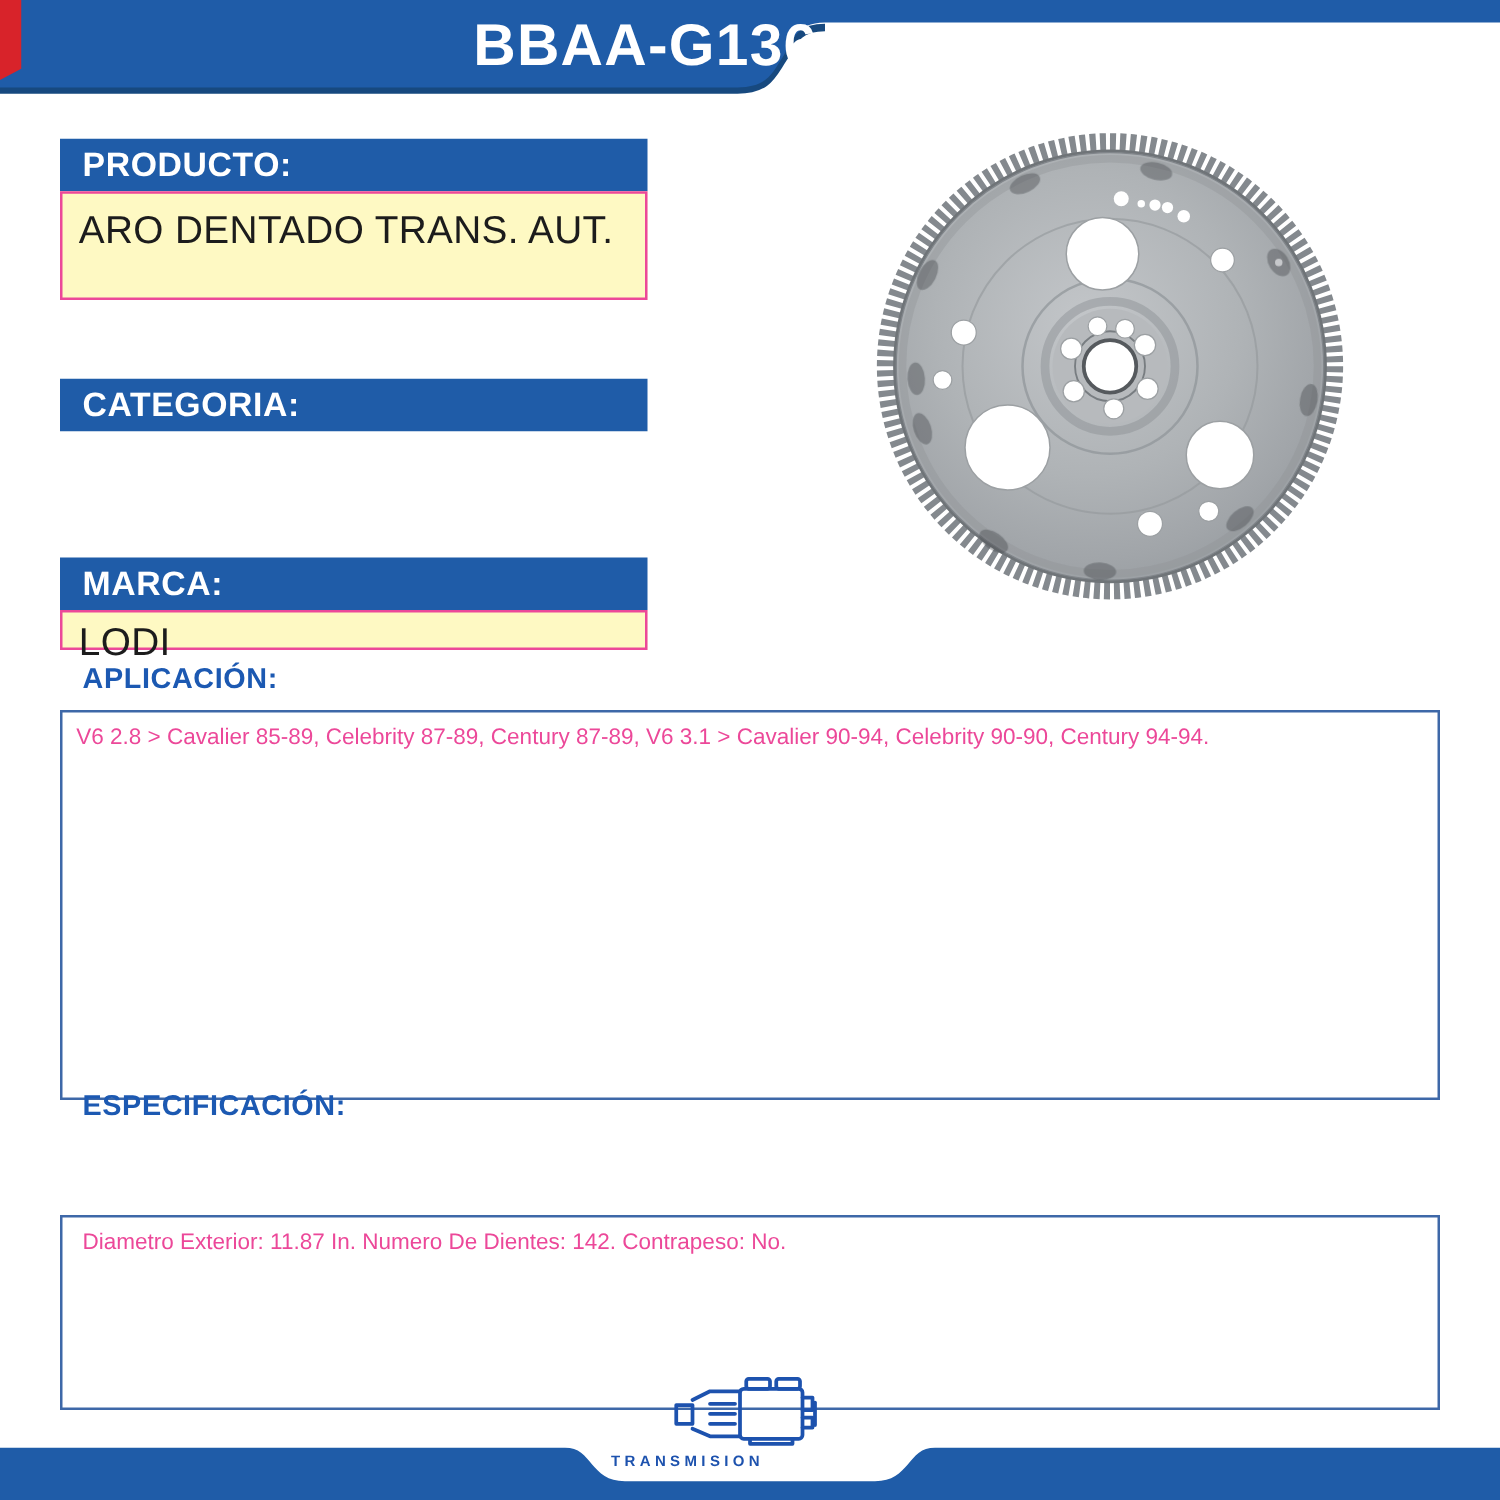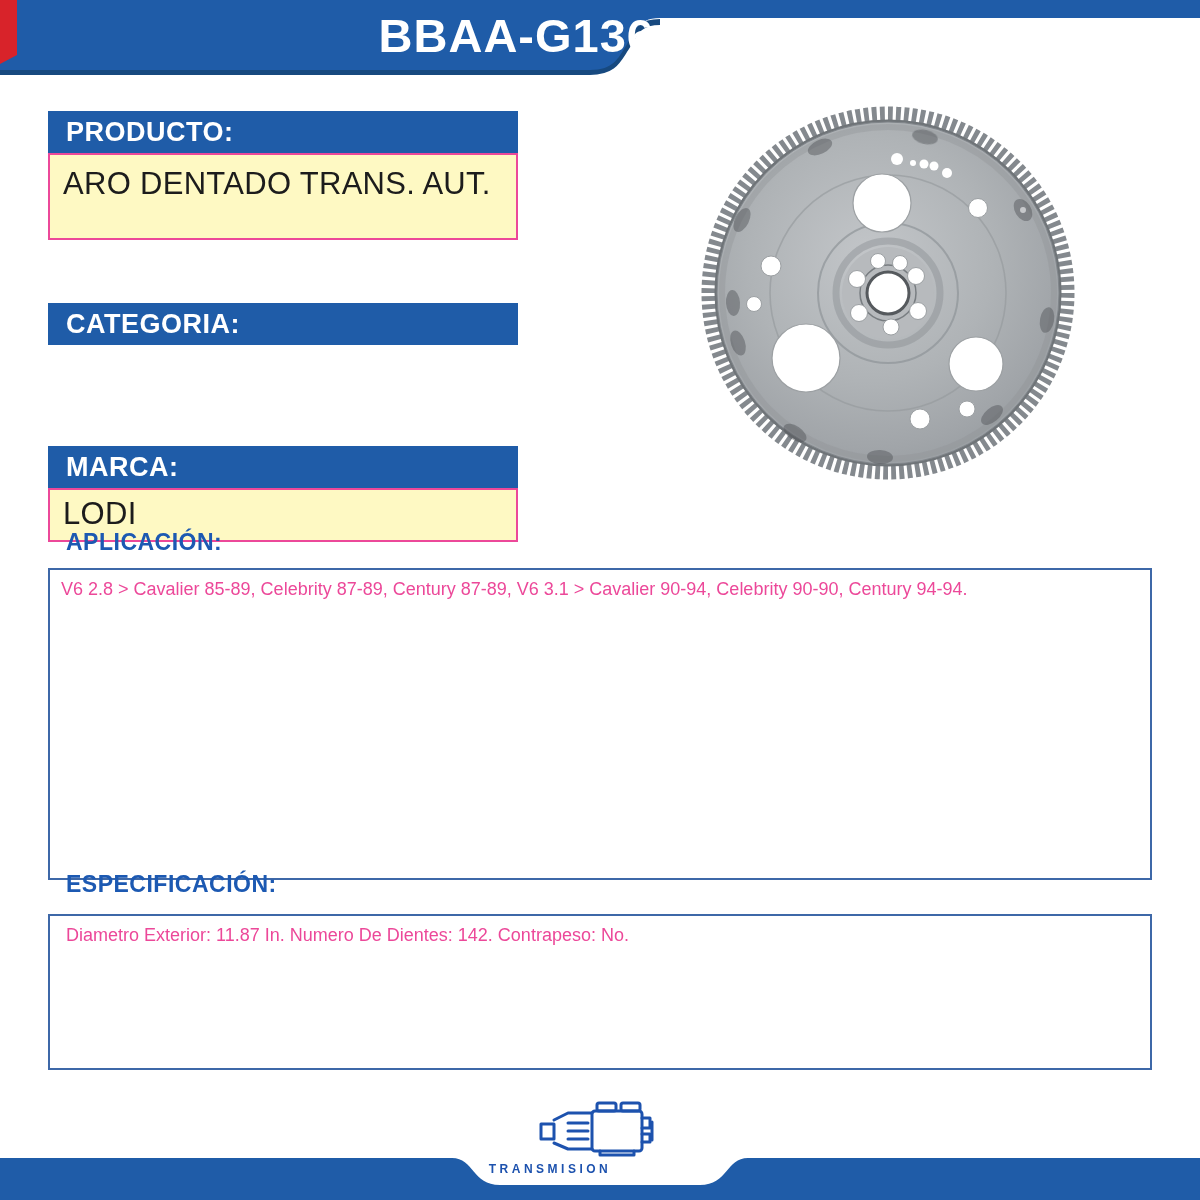--- a/index.html
+++ b/index.html
@@ -16,33 +16,33 @@
   .field{left:48px;width:470px;}
   #field-producto{top:111px;}
   #field-categoria{top:260px;margin-top:43px;}
   #field-marca{top:408px;margin-top:38px;}
   .field-bar{height:42px;background:#1f5ca8;display:flex;align-items:center;
     padding-left:18px;box-sizing:border-box;}
   .field-label{color:#ffffff;font-weight:bold;font-size:27px;letter-spacing:.5px;}
   .field-box{background:#fef9c3;border:2px solid #ec4899;box-sizing:border-box;}
   #field-producto .field-box{height:87px;}
   #field-categoria .field-box{height:88px;}
-  #field-marca .field-box{height:54px;}
+  #field-marca .field-box{height:32px;}
   .field-value{font-size:31px;color:#1c1c1c;padding:11px 13px 0 13px;letter-spacing:.3px;}
   #field-marca .field-value{padding-top:6px;}
 
   
   .section-heading{left:66px;color:#1c59b2;font-weight:bold;font-size:23px;
     letter-spacing:.5px;}
   #aplicacion-heading{top:529px;}
   #especificacion-heading{top:855px;margin-top:16px;}
   .section-box{left:48px;width:1104px;border:2px solid #3e68a8;background:#fff;
     box-sizing:border-box;font-size:18px;color:#ec4899;padding:9px 11px;}
   #aplicacion-box{top:568px;height:312px;}
-  #especificacion-box{top:914px;height:156px;padding-left:16px;}
+  #especificacion-box{top:972px;height:156px;padding-left:16px;}
 
   
   #footer-bar-svg{left:0;top:1158px;}
   #transmission-icon{left:538px;top:1100px;}
   .footer-label{left:0;top:1162px;width:1100px;text-align:center;
     font-size:12px;font-weight:bold;color:#1d52ae;letter-spacing:3.5px;}
 
   
   #flexplate-svg{left:676px;top:81px;}
 </style>

